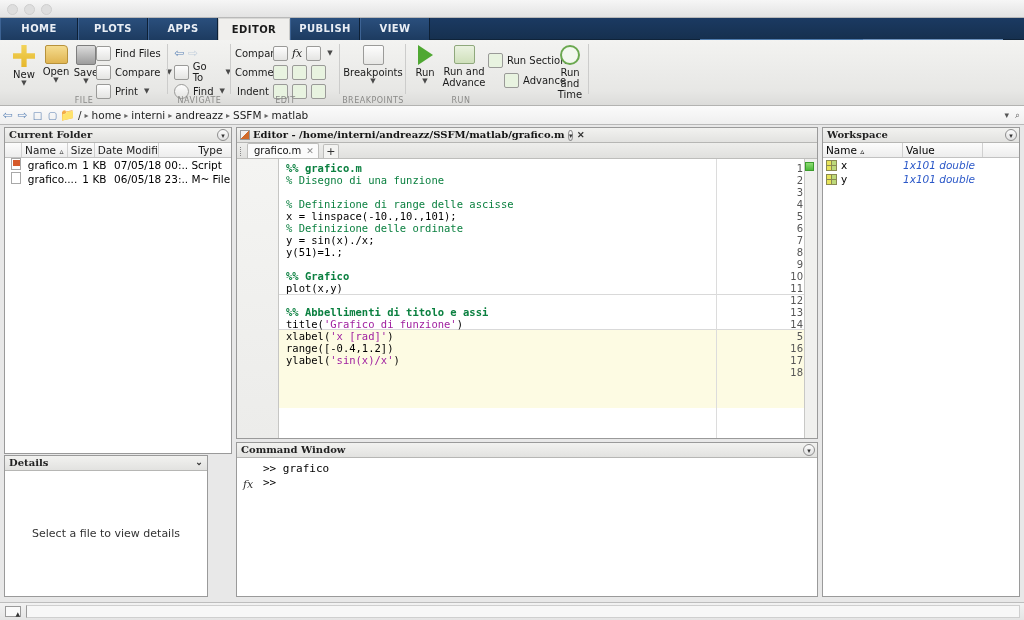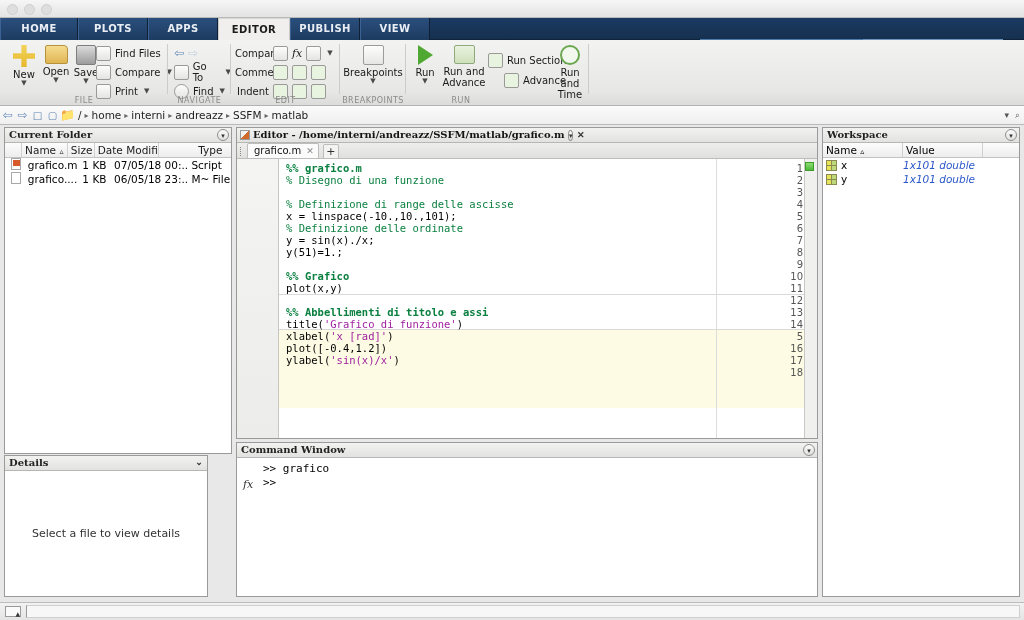--- a/index.html
+++ b/index.html
@@ -549,21 +549,21 @@
         <div class="cl cm" style="top:40px;">% Definizione di range delle ascisse</div>
         <div class="cl pl" style="top:52px;">x = linspace(-10.,10.,101);</div>
         <div class="cl cm" style="top:64px;">% Definizione delle ordinate</div>
         <div class="cl pl" style="top:76px;">y = sin(x)./x;</div>
         <div class="cl pl" style="top:88px;">y(51)=1.;</div>
         <div class="cl cmb" style="top:112px;">%% Grafico</div>
         <div class="cl pl" style="top:124px;">plot(x,y)</div>
         <div class="cl cmb" style="top:148px;">%% Abbellimenti di titolo e assi</div>
         <div class="cl" style="top:160px;"><span class="pl">title(</span><span class="st">'Grafico di funzione'</span><span class="pl">)</span></div>
         <div class="cl" style="top:172px;"><span class="pl">xlabel(</span><span class="st">'x [rad]'</span><span class="pl">)</span></div>
-        <div class="cl pl" style="top:184px;">plot([-0.4,1.2])</div>
+        <div class="cl pl" style="top:184px;">range([-0.4,1.2])</div>
         <div class="cl" style="top:196px;"><span class="pl">ylabel(</span><span class="st">'sin(x)/x'</span><span class="pl">)</span></div>
       </div>
 
       <div class="ed-vscroll">
         <div class="greenmark"></div>
       </div>
     </div>
   </div>
 
   <div class="panel" id="cmdwin">

